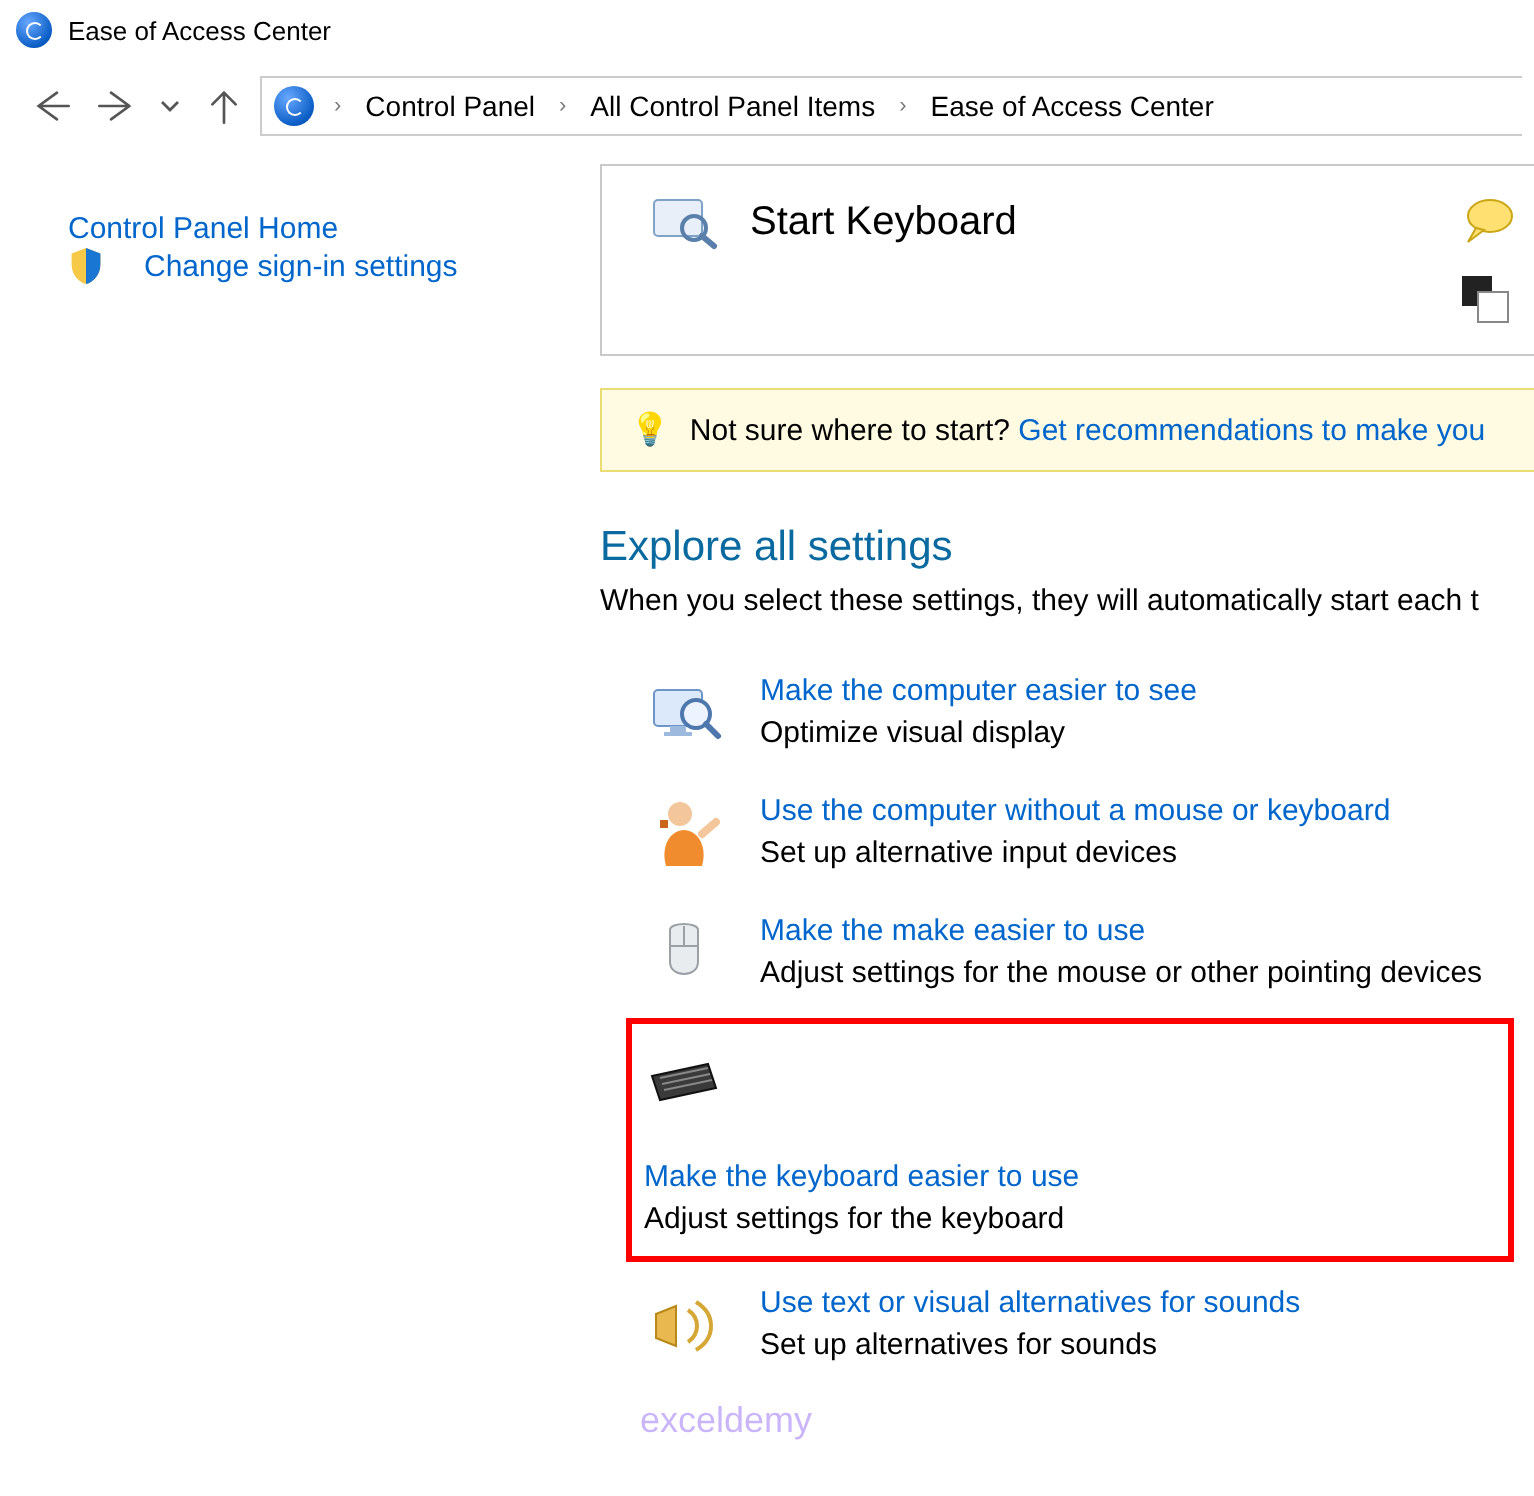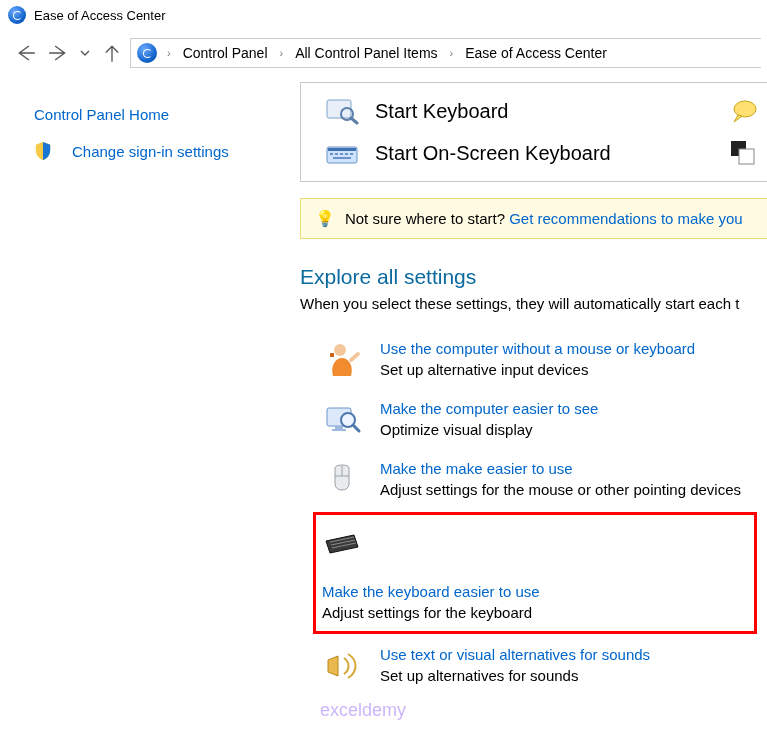--- a/index.html
+++ b/index.html
@@ -57,21 +57,21 @@
     background: radial-gradient(circle at 35% 30%, #68a8ff 0%, #0b5ec6 70%, #053e90 100%);
     margin-right:2px; display:flex;align-items:center;justify-content:center;
   }
   .addr-icon:after{content:"";width:7px;height:7px;border:1.5px solid #fff;border-radius:50%;border-right-color:transparent;}
   .crumb-sep { color:#777; padding:0 6px; font-size:11px;}
   .crumb { padding:2px 4px; }
 
   
   .main { display: flex; }
   .sidebar { width: 300px; padding: 24px 20px 0 34px; }
-  .sidebar a { display: block; color: #0066cc; text-decoration: none; margin-bottom: 18px; font-size:15px;}
+  .sidebar a { display: block; color: #0066cc; text-decoration: none; font-size:15px;}
   .side-row{display:flex;align-items:center;gap:20px;margin-bottom:18px;}
   .shield{position:relative;width:18px;height:20px;}
   .shield svg{width:18px;height:20px;}
 
   .content { flex:1; padding: 0; }
 
   
   .qa-box {
     border: 1px solid #c8c8c8; border-right:0;
     padding: 14px 0 14px 24px;
@@ -175,37 +175,20 @@
           <div class="qa-item">
             <span class="ic">
               <svg width="36" height="28" viewBox="0 0 36 28">
                   <rect x="2" y="3" width="24" height="18" rx="2" fill="#e8eff8" stroke="#7fa2c9"></rect>
                   <circle cx="22" cy="17" r="6" fill="none" stroke="#5a7fab" stroke-width="2"></circle>
                   <line x1="26" y1="21" x2="32" y2="26" stroke="#5a7fab" stroke-width="3" stroke-linecap="round"></line>
                 </svg>
             </span>
             <span class="qa-label">Start Keyboard</span>
           </div>
-          <div class="qa-item">
-            <span class="ic">
-              <svg width="36" height="28" viewBox="0 0 36 28">
-                  <rect x="2" y="8" width="30" height="16" rx="2" fill="#cfe3ff" stroke="#6a92c6"></rect>
-                  <rect x="3" y="9" width="28" height="3" fill="#3f72b5"></rect>
-                  <g fill="#6a92c6">
-                    <rect x="5" y="14" width="3" height="2"></rect>
-                    <rect x="10" y="14" width="3" height="2"></rect>
-                    <rect x="15" y="14" width="3" height="2"></rect>
-                    <rect x="20" y="14" width="3" height="2"></rect>
-                    <rect x="25" y="14" width="3" height="2"></rect>
-                    <rect x="8" y="18" width="18" height="2"></rect>
-                  </g>
-                </svg>
-            </span>
-            <span class="qa-label">Start On-Screen Keyboard</span>
-          </div>
         </div>
         <div class="qa-right">
           <span>
             <svg width="30" height="26" viewBox="0 0 30 26">
                 <ellipse cx="17" cy="11" rx="11" ry="8" fill="#ffe070" stroke="#caa516"></ellipse>
                 <path d="M10 17 L6 24 L14 18 Z" fill="#ffe070" stroke="#caa516"></path>
               </svg>
           </span>
           <span>
             <svg width="26" height="26" viewBox="0 0 26 26">
@@ -227,45 +210,45 @@
     <div class="explore">
       <h2>Explore all settings</h2>
       <div class="explore-sub">When you select these settings, they will automatically start each t</div>
 
       <div class="setting-list">
 
 
         <div class="setting-item">
           <span class="setting-icon">
             <svg width="40" height="40" viewBox="0 0 40 40">
-                <circle cx="18" cy="10" r="6" fill="#f3c79b"></circle>
-                <path d="M8 13 h4 v4 h-4z" fill="#c8651a"></path>
-                <path d="M11 36 C 8 25 14 18 20 18 C 26 18 32 25 29 36 Z" fill="#f08c2e"></path>
-                <path d="M29 20 L36 14" stroke="#f3c79b" stroke-width="4" stroke-linecap="round"></path>
-              </svg>
-          </span>
-          <div class="setting-text">
-            <a href="#">Use the computer without a mouse or keyboard</a>
-            <div class="setting-desc">Set up alternative input devices</div>
-          </div>
-        </div>
-
-        <div class="setting-item">
-          <span class="setting-icon">
-            <svg width="40" height="40" viewBox="0 0 40 40">
                 <rect x="5" y="8" width="24" height="18" rx="2" fill="#dce9fb" stroke="#6e95c8"></rect>
                 <rect x="13" y="26" width="8" height="3" fill="#9db9de"></rect>
                 <rect x="10" y="29" width="14" height="2" fill="#9db9de"></rect>
                 <circle cx="26" cy="20" r="7" fill="#eef4ff" stroke="#4d77ad" stroke-width="2"></circle>
                 <line x1="31" y1="25" x2="37" y2="31" stroke="#4d77ad" stroke-width="3" stroke-linecap="round"></line>
               </svg>
           </span>
           <div class="setting-text">
             <a href="#">Make the computer easier to see</a>
             <div class="setting-desc">Optimize visual display</div>
+          </div>
+        </div>
+
+        <div class="setting-item">
+          <span class="setting-icon">
+            <svg width="40" height="40" viewBox="0 0 40 40">
+                <circle cx="18" cy="10" r="6" fill="#f3c79b"></circle>
+                <path d="M8 13 h4 v4 h-4z" fill="#c8651a"></path>
+                <path d="M11 36 C 8 25 14 18 20 18 C 26 18 32 25 29 36 Z" fill="#f08c2e"></path>
+                <path d="M29 20 L36 14" stroke="#f3c79b" stroke-width="4" stroke-linecap="round"></path>
+              </svg>
+          </span>
+          <div class="setting-text">
+            <a href="#">Use the computer without a mouse or keyboard</a>
+            <div class="setting-desc">Set up alternative input devices</div>
           </div>
         </div>
 
         <div class="setting-item">
           <span class="setting-icon">
             <svg width="40" height="40" viewBox="0 0 40 40">
                 <path d="M13 8 C13 4 27 4 27 8 V24 C27 32 13 32 13 24 Z" fill="#e8ecef" stroke="#9aa0a6"></path>
                 <line x1="20" y1="6" x2="20" y2="16" stroke="#9aa0a6"></line>
                 <line x1="13" y1="16" x2="27" y2="16" stroke="#9aa0a6"></line>
               </svg>

